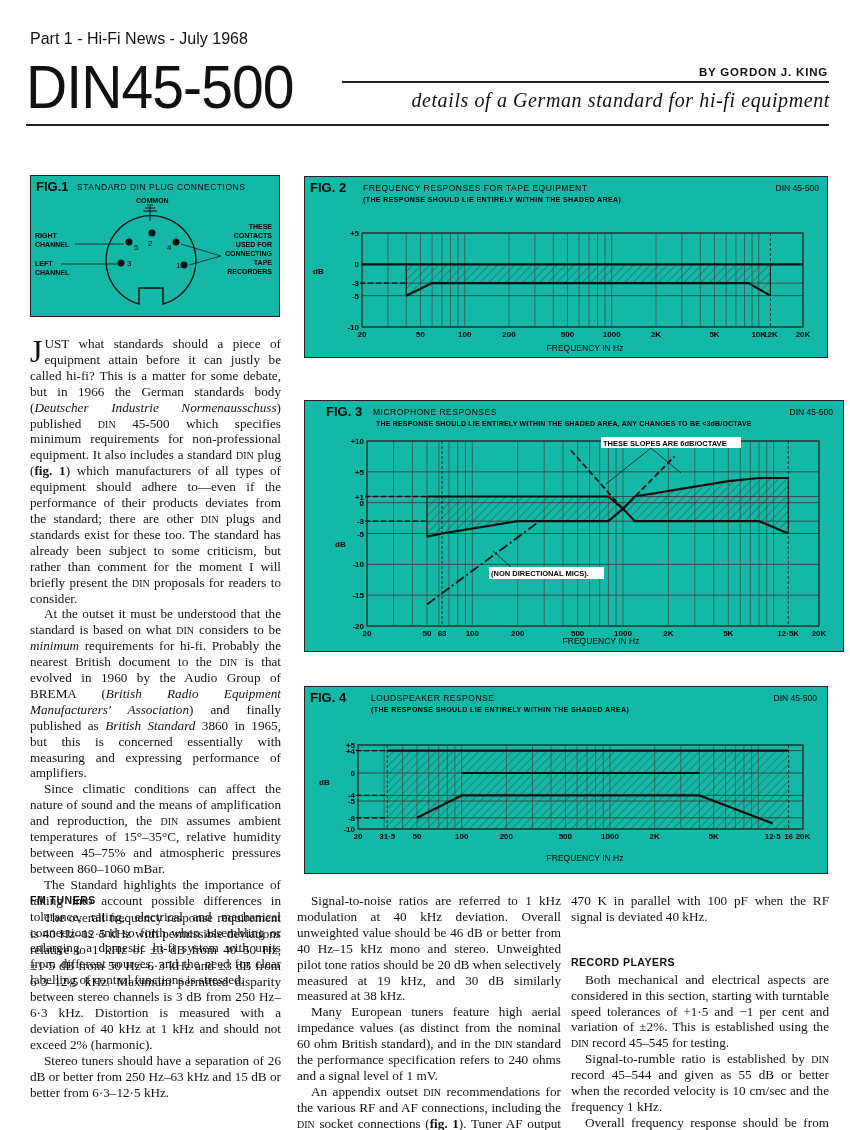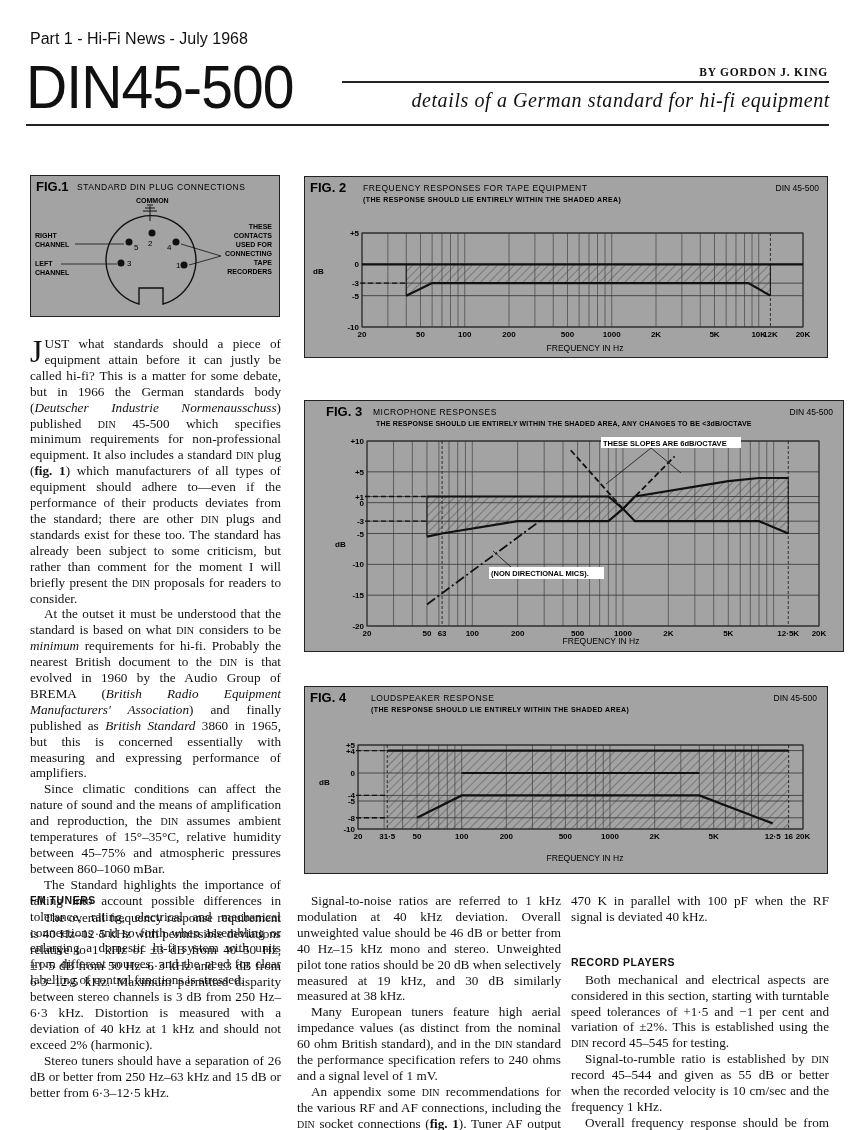--- a/index.html
+++ b/index.html
@@ -1,25 +1,25 @@
 <!DOCTYPE html>
 <html><head>
 <meta charset="utf-8">
 <style>
   html, body { margin: 0; padding: 0; background: #ffffff; }
   body { width: 850px; height: 1130px; position: relative; overflow: hidden; color: #111; font-family: "Liberation Serif", serif; }
   .abs { position: absolute; }
   .source-line { left: 30px; top: 10px; font-family: "Liberation Sans", sans-serif; font-size: 16px; color: #111; margin-top: 20px; }
   .big-title { left: 26px; top: 52px; font-family: "Liberation Sans", sans-serif; font-size: 62px; letter-spacing: -1px; line-height: 70px; color: #111; transform: scaleX(0.92); transform-origin: left top; }
-  .byline { right: 22px; top: 66px; font-family: Liberation Serif, serif; font-size: 11.5px; font-weight: bold; letter-spacing: 0.8px; margin-left: 28px; }
+  .byline { right: 22px; top: 66px; font-family: Liberation Sans, sans-serif; font-size: 11.5px; font-weight: bold; letter-spacing: 0.8px; margin-left: 28px; }
   .rule-1 { left: 342px; top: 81px; width: 487px; height: 2px; background: #222; }
   .subtitle { right: 20px; top: 89px; font-family: "Liberation Serif", serif; font-style: italic; font-size: 20px; letter-spacing: 0.6px; }
   .rule-2 { left: 26px; top: 124px; width: 803px; height: 2px; background: #222; }
 
-  .fig-box { border: 1.6px solid #222; background: #a3a3a3; }
+  .fig-box { border: 1.6px solid #222; background: #14b8a6; }
 
   #fig1 { left: 30px; top: 175px; width: 248px; height: 140px; }
   #fig2 { left: 304px; top: 176px; width: 522px; height: 180px; }
   #fig3 { left: 304px; top: 400px; width: 522px; height: 250px; padding-left: 16px; }
   #fig4 { left: 304px; top: 686px; width: 522px; height: 186px; }
 
   .col { font-size: 13.2px; line-height: 15.9px; text-align: justify; }
   .col p { margin: 0; text-indent: 14px; }
   .col p.first { text-indent: 0; }
   .dropcap { float: left; font-size: 32px; line-height: 26px; margin: 2px 2px 0 0; font-weight: normal; }
@@ -339,21 +339,21 @@
 
 <div id="col1b" class="abs col">
   <div class="section-head">FM TUNERS</div>
   <p>The overall frequency response requirement is 40 Hz–12·5 kHz with permissible deviations relative to 1 kHz of ±3 dB from 40–50 Hz, ±1·5 dB from 50 Hz–6·3 kHz and ±3 dB from 6·3–12·5 kHz. Maximum permitted disparity between stereo channels is 3 dB from 250 Hz–6·3 kHz. Distortion is measured with a deviation of 40 kHz at 1 kHz and should not exceed 2% (harmonic).</p>
   <p>Stereo tuners should have a separation of 26 dB or better from 250 Hz–63 kHz and 15 dB or better from 6·3–12·5 kHz.</p>
 </div>
 
 <div id="col2" class="abs col">
   <p>Signal-to-noise ratios are referred to 1 kHz modulation at 40 kHz deviation. Overall unweighted value should be 46 dB or better from 40 Hz–15 kHz mono and stereo. Unweighted pilot tone ratios should be 20 dB when selectively measured at 19 kHz, and 30 dB similarly measured at 38 kHz.</p>
   <p><span>Many European tuners feature high aerial impedance values (as distinct from the nominal 60 ohm British standard), and in the </span><span class="sc">din</span><span> standard the performance specification refers to 240 ohms and a signal level of 1 mV.</span></p>
-  <p><span>An appendix some </span><span class="sc">din</span><span> recommendations for the various RF and AF connections, including the </span><span class="sc">din</span><span> socket connections (</span><b>fig. 1</b><span>). Tuner AF output should range from 0·5 to 2 V across</span></p>
+  <p><span>An appendix outset </span><span class="sc">din</span><span> recommendations for the various RF and AF connections, including the </span><span class="sc">din</span><span> socket connections (</span><b>fig. 1</b><span>). Tuner AF output should range from 0·5 to 2 V across</span></p>
 </div>
 
 <div id="col3" class="abs col">
   <p class="first">470 K in parallel with 100 pF when the RF signal is deviated 40 kHz.</p>
   <div class="section-head" style="margin-top:30px">RECORD PLAYERS</div>
   <p><span>Both mechanical and electrical aspects are considered in this section, starting with turntable speed tolerances of +1·5 and −1 per cent and variation of ±2%. This is established using the </span><span class="sc">din</span><span> record 45–545 for testing.</span></p>
   <p><span>Signal-to-rumble ratio is established by </span><span class="sc">din</span><span> record 45–544 and given as 55 dB or better when the recorded velocity is 10 cm/sec and the frequency 1 kHz.</span></p>
   <p>Overall frequency response should be from 40 Hz–12·5 kHz with permissible deviations of</p>
 </div>
 

